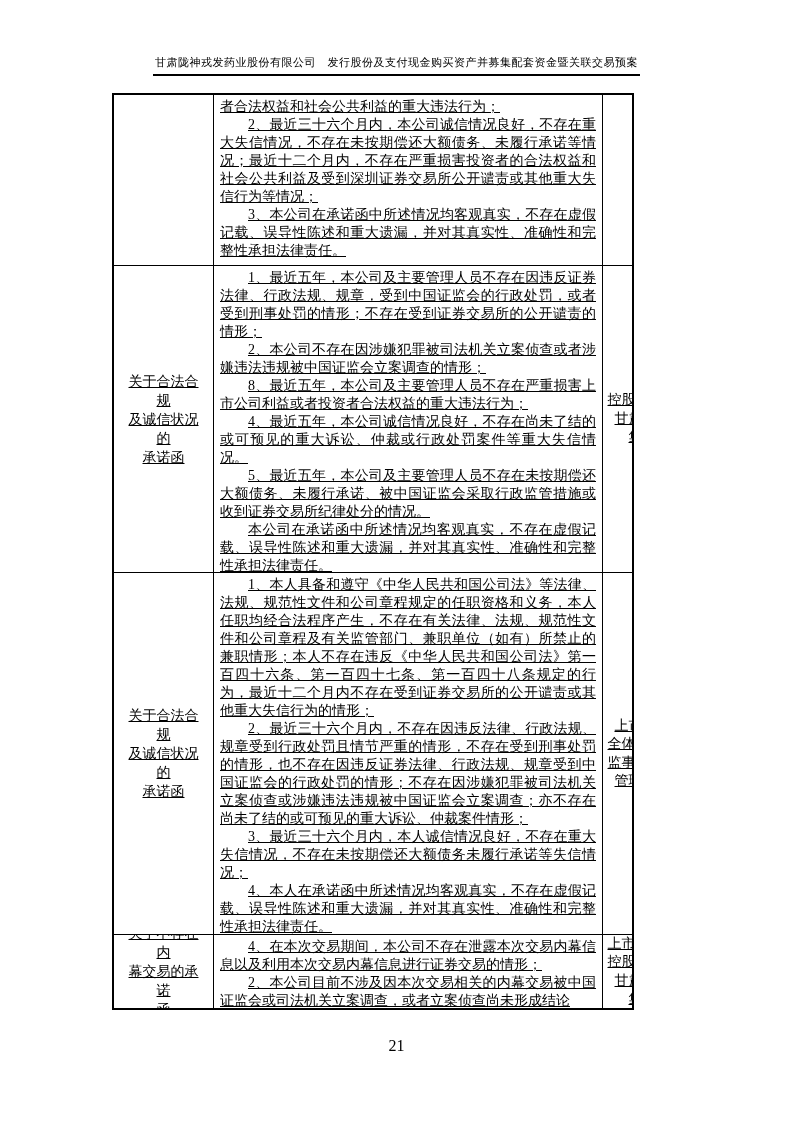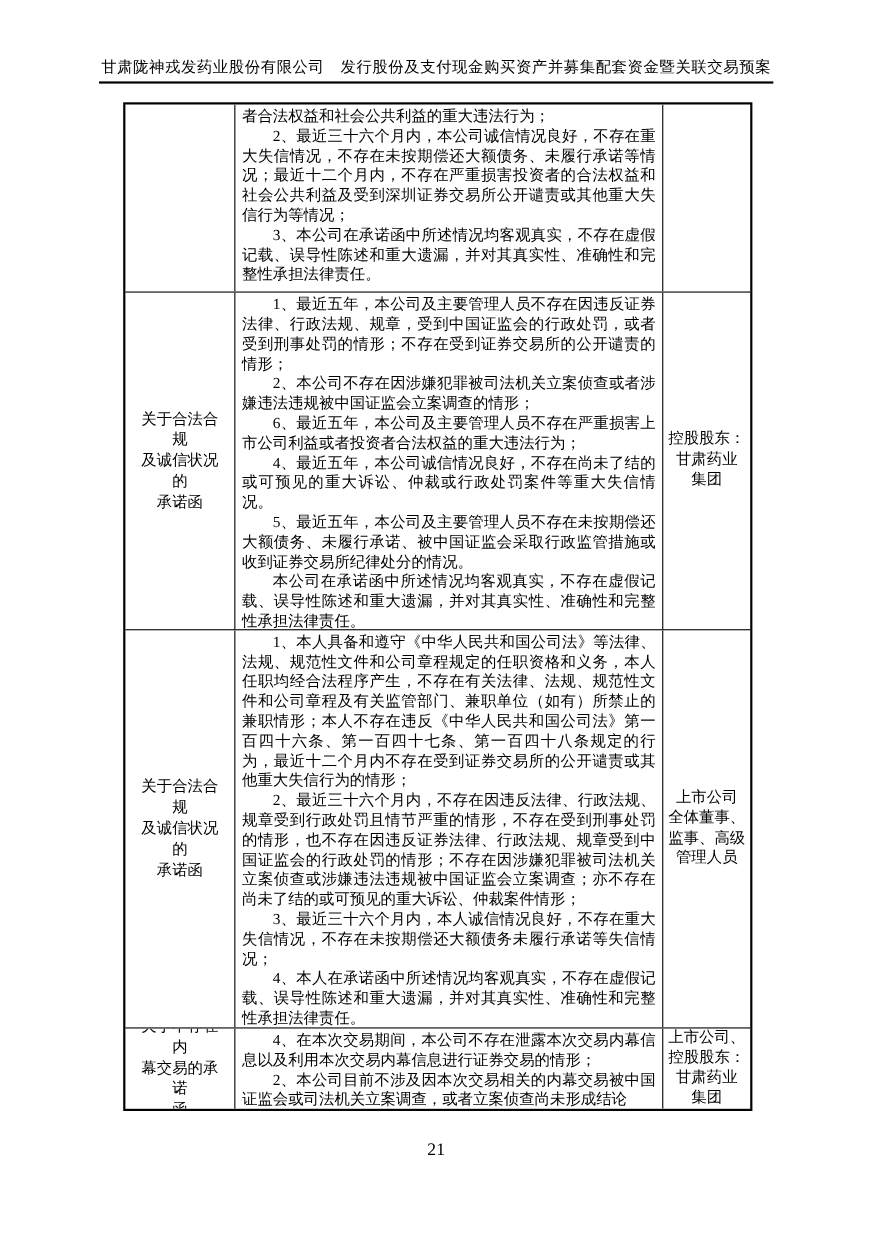--- a/index.html
+++ b/index.html
@@ -16,32 +16,33 @@
   }
   .doc-header {
     position: absolute;
     top: 52px;
     left: 0;
     width: 100%;
     text-align: center;
   }
   .doc-header .hdr-text {
     display: inline-block;
-    font-size: 14px;
+    font-size: 11px;
     letter-spacing: 0.5px;
     border-bottom: 2px solid #000000;
     padding: 0 2px 4px 2px;
     white-space: nowrap;
   }
   .tbl {
     position: absolute;
     left: 112px;
     top: 93px;
-    width: 572px;
+    width: 522px;
     border: 2px solid #000000;
+    text-decoration: underline;
   }
   .trow { display: flex; width: 100%; overflow: hidden; }
   .trow + .trow { border-top: 1px solid #000000; }
   .cell { font-size: 14px; overflow: hidden; }
   .label-cell {
     flex: 0 0 100px;
     border-right: 1px solid #000000;
     display: flex;
     align-items: center;
     justify-content: center;
@@ -99,21 +100,21 @@
         </div>
         <div class="cell party-cell"></div>
       </div>
       <div class="trow" style="height: 307px;">
         <div class="cell label-cell">关于合法合规
 及诚信状况的
 承诺函</div>
         <div class="cell content-cell">
           <p class="ind">1、最近五年，本公司及主要管理人员不存在因违反证券法律、行政法规、规章，受到中国证监会的行政处罚，或者受到刑事处罚的情形；不存在受到证券交易所的公开谴责的情形；</p>
           <p class="ind">2、本公司不存在因涉嫌犯罪被司法机关立案侦查或者涉嫌违法违规被中国证监会立案调查的情形；</p>
-          <p class="ind">6、最近五年，本公司及主要管理人员不存在严重损害上市公司利益或者投资者合法权益的重大违法行为；</p>
+          <p class="ind">8、最近五年，本公司及主要管理人员不存在严重损害上市公司利益或者投资者合法权益的重大违法行为；</p>
           <p class="ind">4、最近五年，本公司诚信情况良好，不存在尚未了结的或可预见的重大诉讼、仲裁或行政处罚案件等重大失信情况。</p>
           <p class="ind">5、最近五年，本公司及主要管理人员不存在未按期偿还大额债务、未履行承诺、被中国证监会采取行政监管措施或收到证券交易所纪律处分的情况。</p>
           <p class="ind">本公司在承诺函中所述情况均客观真实，不存在虚假记载、误导性陈述和重大遗漏，并对其真实性、准确性和完整性承担法律责任。</p>
         </div>
         <div class="cell party-cell">控股股东：
 甘肃药业
 集团</div>
       </div>
       <div class="trow" style="height: 362px;">
         <div class="cell label-cell">关于合法合规

